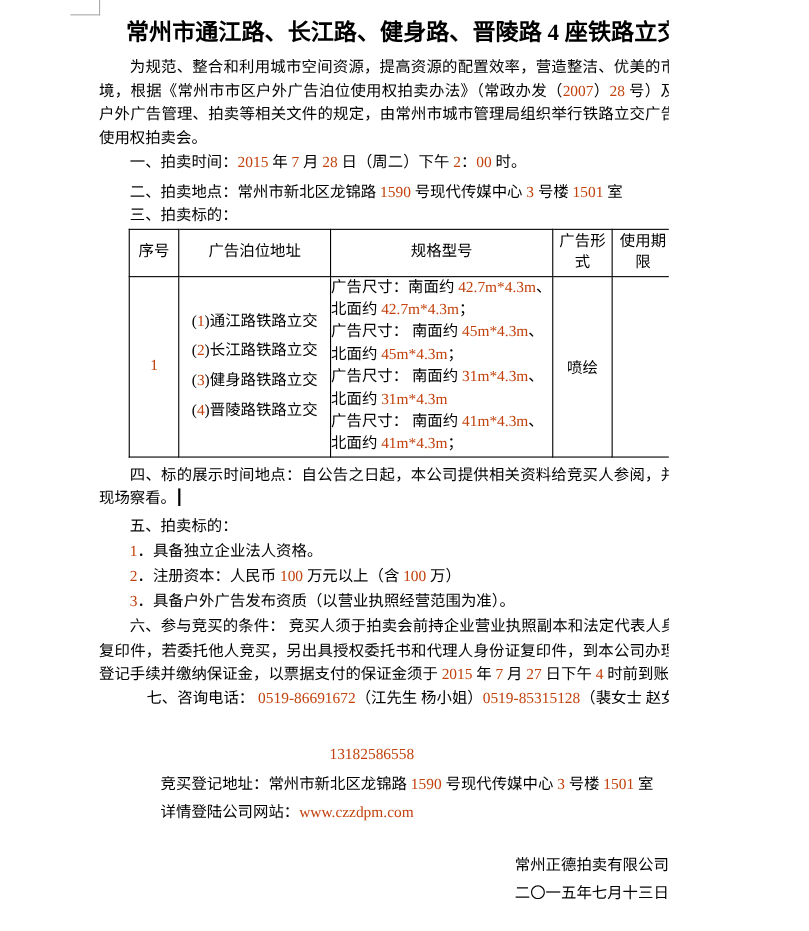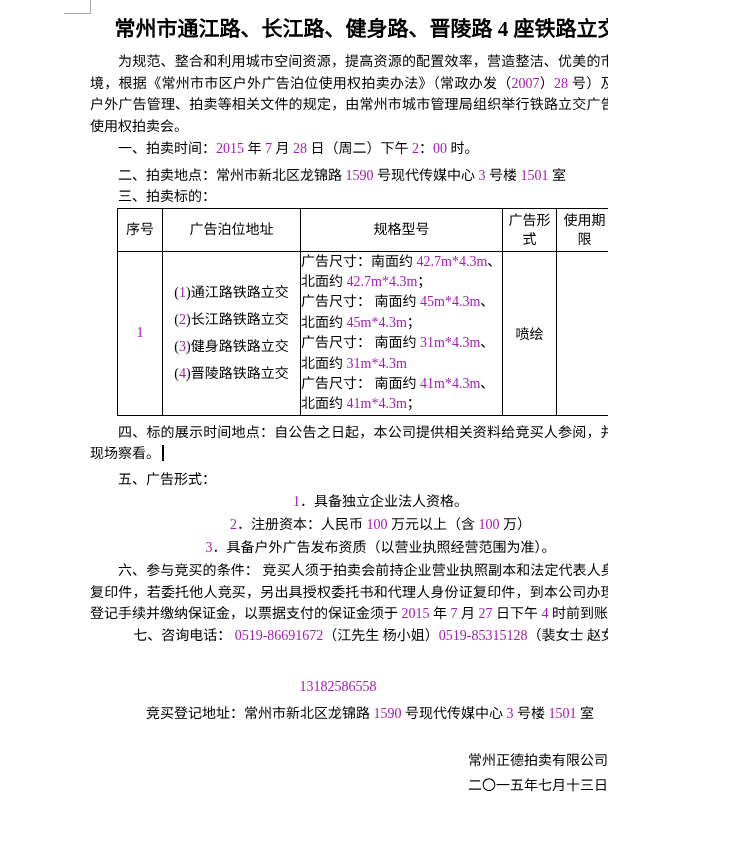--- a/index.html
+++ b/index.html
@@ -26,38 +26,38 @@
 
   .p{font-size:14px;line-height:21.5px;text-align:justify;}
   .ind2{text-indent:2em;}
   .ind4{text-indent:4em;}
   .intro{margin-top:7px;}
   .item1{margin-top:1px;}
   .item2{margin-top:5px;}
   .item3{margin-top:0;}
   .item4{margin-top:6px;}
   .item5{margin-top:4px;}
-  .qual{line-height:23px;text-align:center;}
+  .qual{line-height:23px;text-align:left;}
   .item6{margin-top:1px;}
   .item7{margin-top:0;white-space:nowrap;text-align:right;}
   .phone-extra{margin-left:-57px;text-align:center;margin-top:30px;}
   .reg-addr{margin-top:5px;text-align:left;}
   .website{margin-top:5px;text-align:left;}
 
   table.subjects{border-collapse:collapse;table-layout:fixed;margin-left:27px;width:495px;
     font-size:14px;}
   table.subjects th,table.subjects td{border:1px solid #000;font-weight:normal;padding:0;}
   table.subjects th{height:40px;text-align:center;line-height:19px;padding:1px 2px;}
   td.c-no{height:161px;text-align:center;vertical-align:middle;}
   td.c-addr{vertical-align:middle;padding-left:7px;line-height:27px;text-align:center;}
   td.c-spec{vertical-align:middle;padding:2px 3px 2px 8px;line-height:20.4px;text-align:left;margin-top:48px;}
   td.c-form{text-align:center;vertical-align:middle;}
   td.c-period{vertical-align:middle;}
 
-  .lat{font-family:"Liberation Serif", serif;color:#a21caf;}
+  .lat{font-family:"Liberation Serif", serif;color:#c2410c;}
 
   .caret{display:inline-block;width:2px;height:16px;background:#000;
     vertical-align:-3px;margin-left:2px;}
 
   .signature{margin-top:24px;margin-left:378px;font-size:14px;line-height:25px;text-align:left;}
 </style>
 </head>
 <body>
 
 <div class="page">
@@ -108,30 +108,31 @@
           <div class="latinize">北面约 <span class="lat">41m*4.3m</span>；</div>
         </td>
         <td class="c-form">喷绘</td>
         <td class="c-period"></td>
       </tr>
     </tbody>
       </table>
 
     <div class="p ind2 item4"><span class="latinize">四、标的展示时间地点：自公告之日起，本公司提供相关资料给竞买人参阅，并组织现场察看。</span><span class="caret"></span></div>
 
-    <div class="p ind2 item5">五、广告形式：</div>
+    <div class="p ind2 item5">五、拍卖标的：</div>
     <div class="p ind2 qual latinize"><span class="lat">1</span>．具备独立企业法人资格。</div>
     <div class="p ind2 qual latinize"><span class="lat">2</span>．注册资本：人民币 <span class="lat">100</span> 万元以上（含 <span class="lat">100</span> 万）</div>
     <div class="p ind2 qual latinize"><span class="lat">3</span>．具备户外广告发布资质（以营业执照经营范围为准）。</div>
 
     <div class="p ind2 item6 latinize">六、参与竞买的条件： 竞买人须于拍卖会前持企业营业执照副本和法定代表人身份证复印件，若委托他人竞买，另出具授权委托书和代理人身份证复印件，到本公司办理竞买登记手续并缴纳保证金，以票据支付的保证金须于 <span class="lat">2015</span> 年 <span class="lat">7</span> 月 <span class="lat">27</span> 日下午 <span class="lat">4</span> 时前到账。</div>
 
     <div class="p ind2 item7 latinize">七、咨询电话： <span class="lat">0519-86691672</span>（江先生 杨小姐）<span class="lat">0519-85315128</span>（裴女士 赵女士）</div>
     <div class="p phone-extra latinize"><span class="lat">13182586558</span></div>
 
     <div class="p ind4 reg-addr latinize">竞买登记地址：常州市新北区龙锦路 <span class="lat">1590</span> 号现代传媒中心 <span class="lat">3</span> 号楼 <span class="lat">1501</span> 室</div>
+    <div class="p ind4 website latinize">详情登陆公司网站：<span class="lat">www.czzdpm.com</span></div>
 
     <div class="signature">
       <div>常州正德拍卖有限公司</div>
       <div>二〇一五年七月十三日</div>
     </div>
   </div>
 </div>
 
 </body></html>

